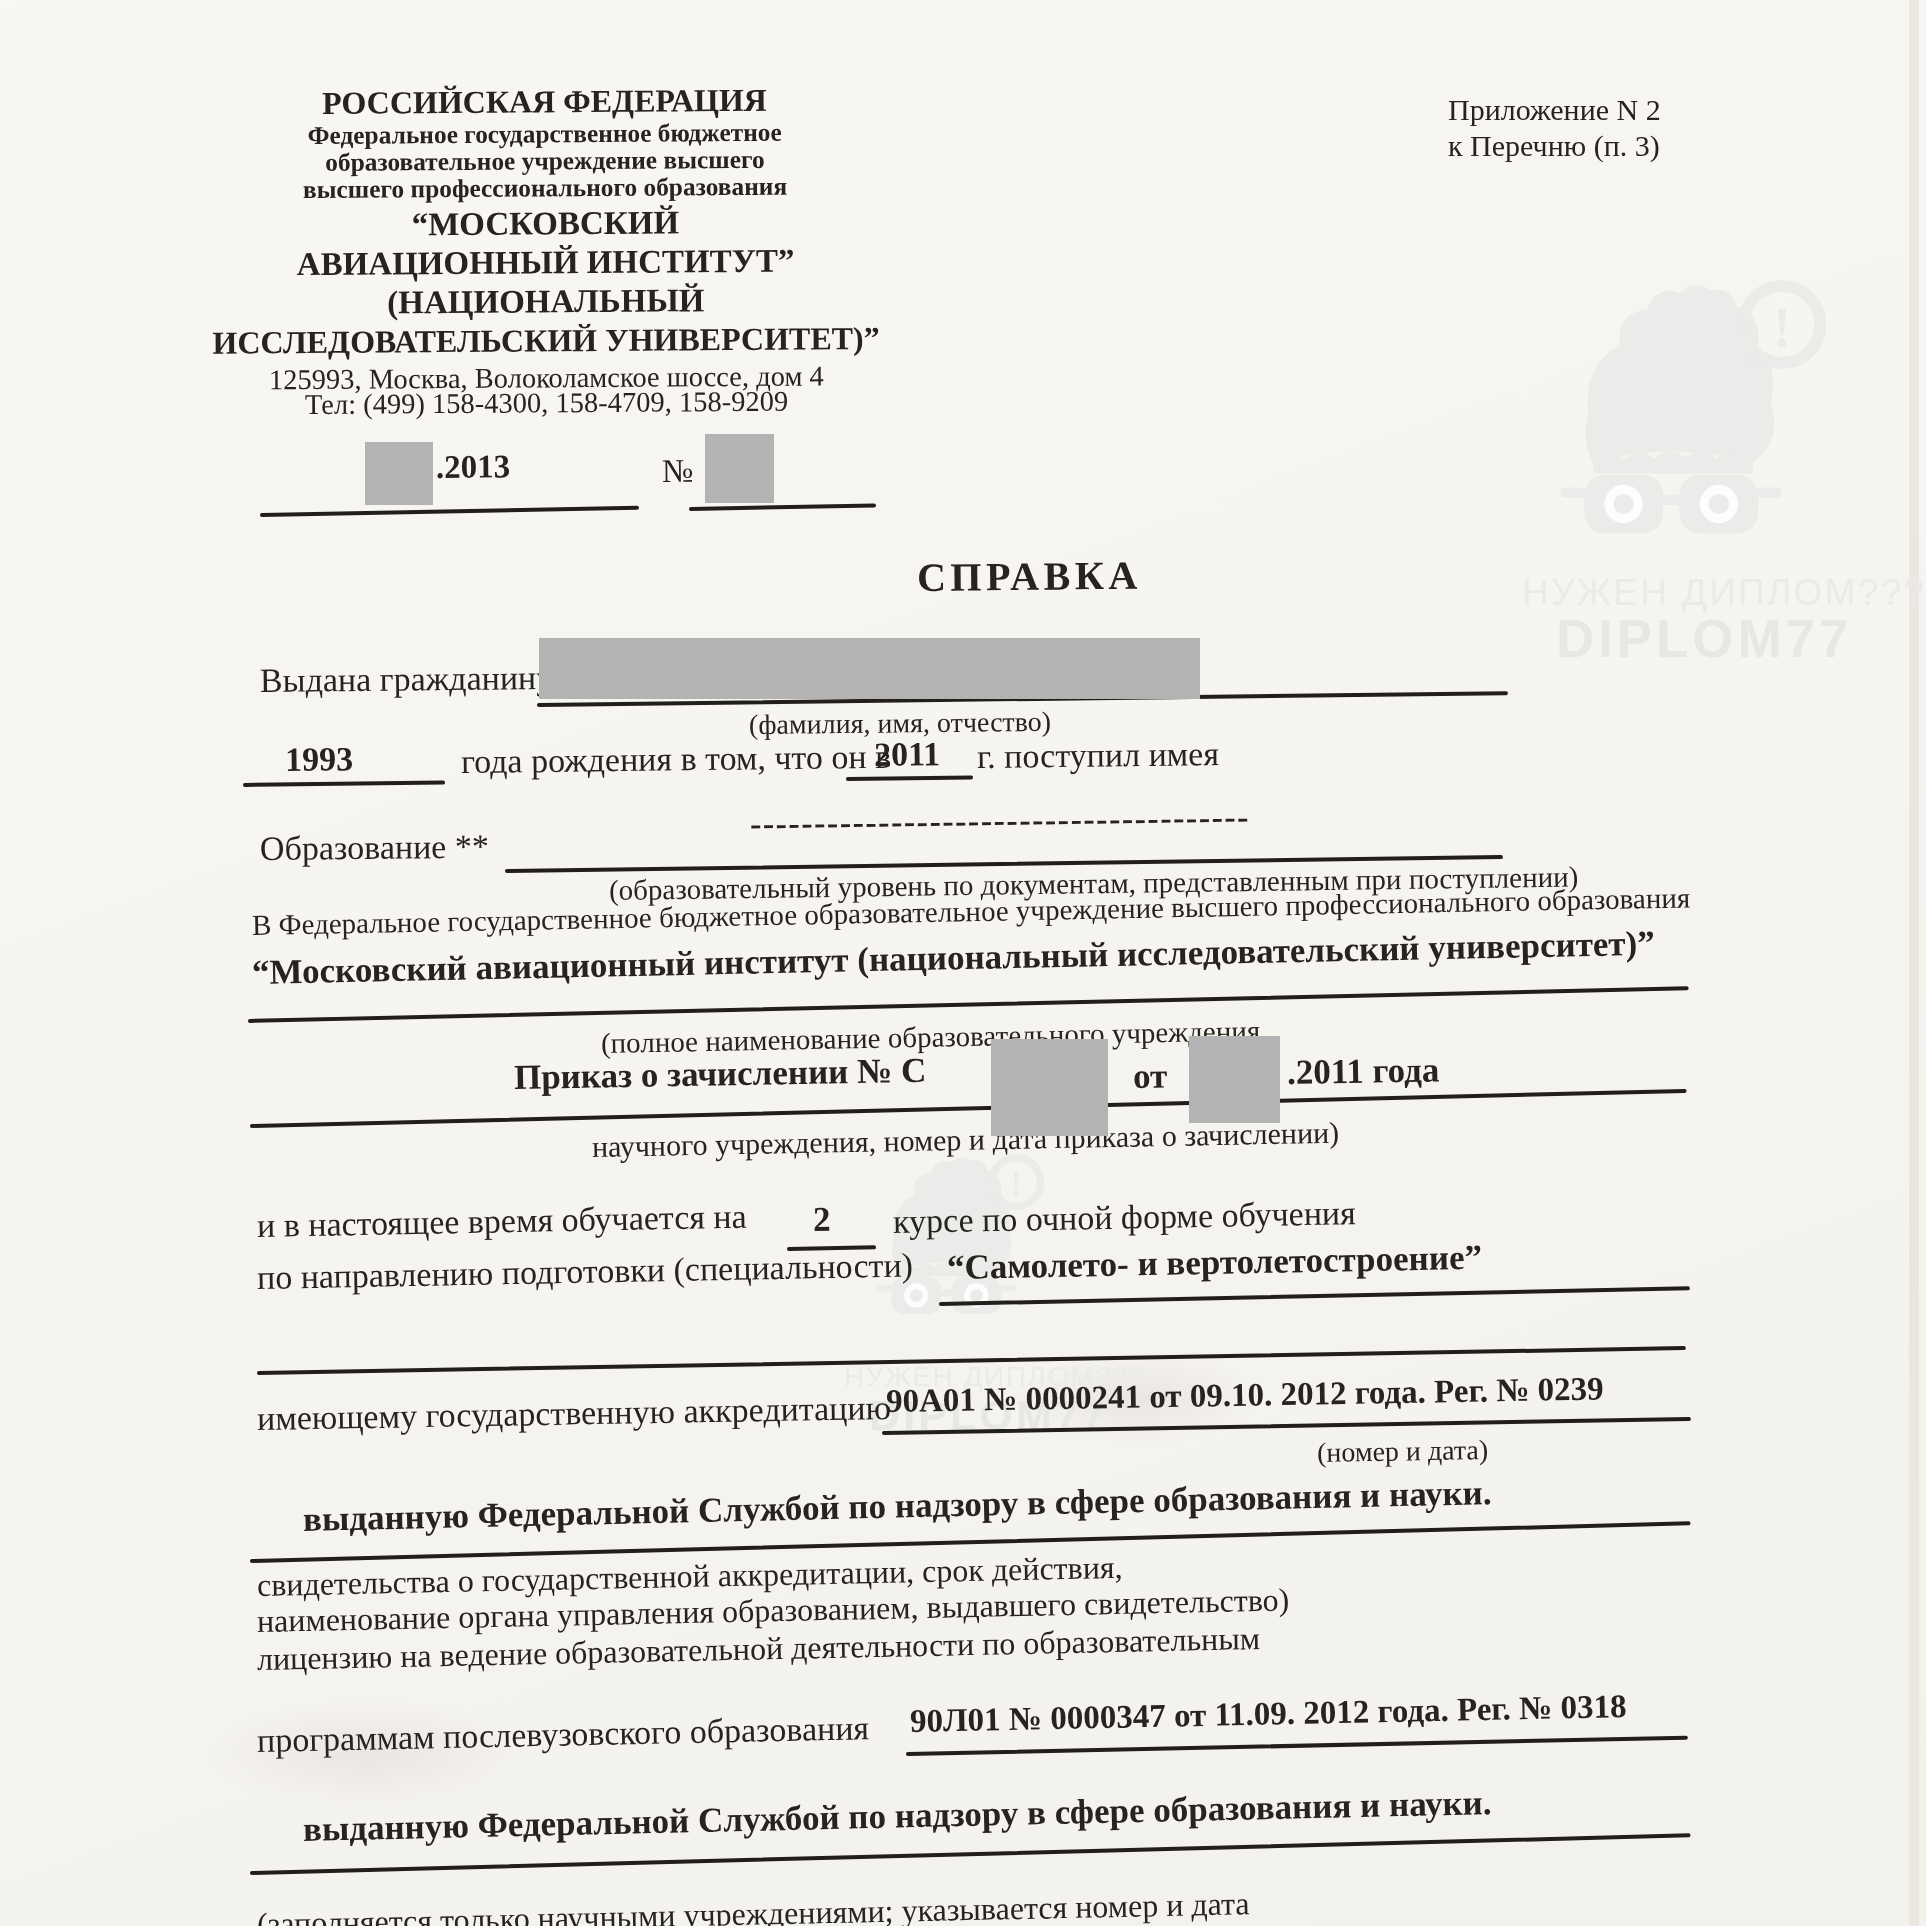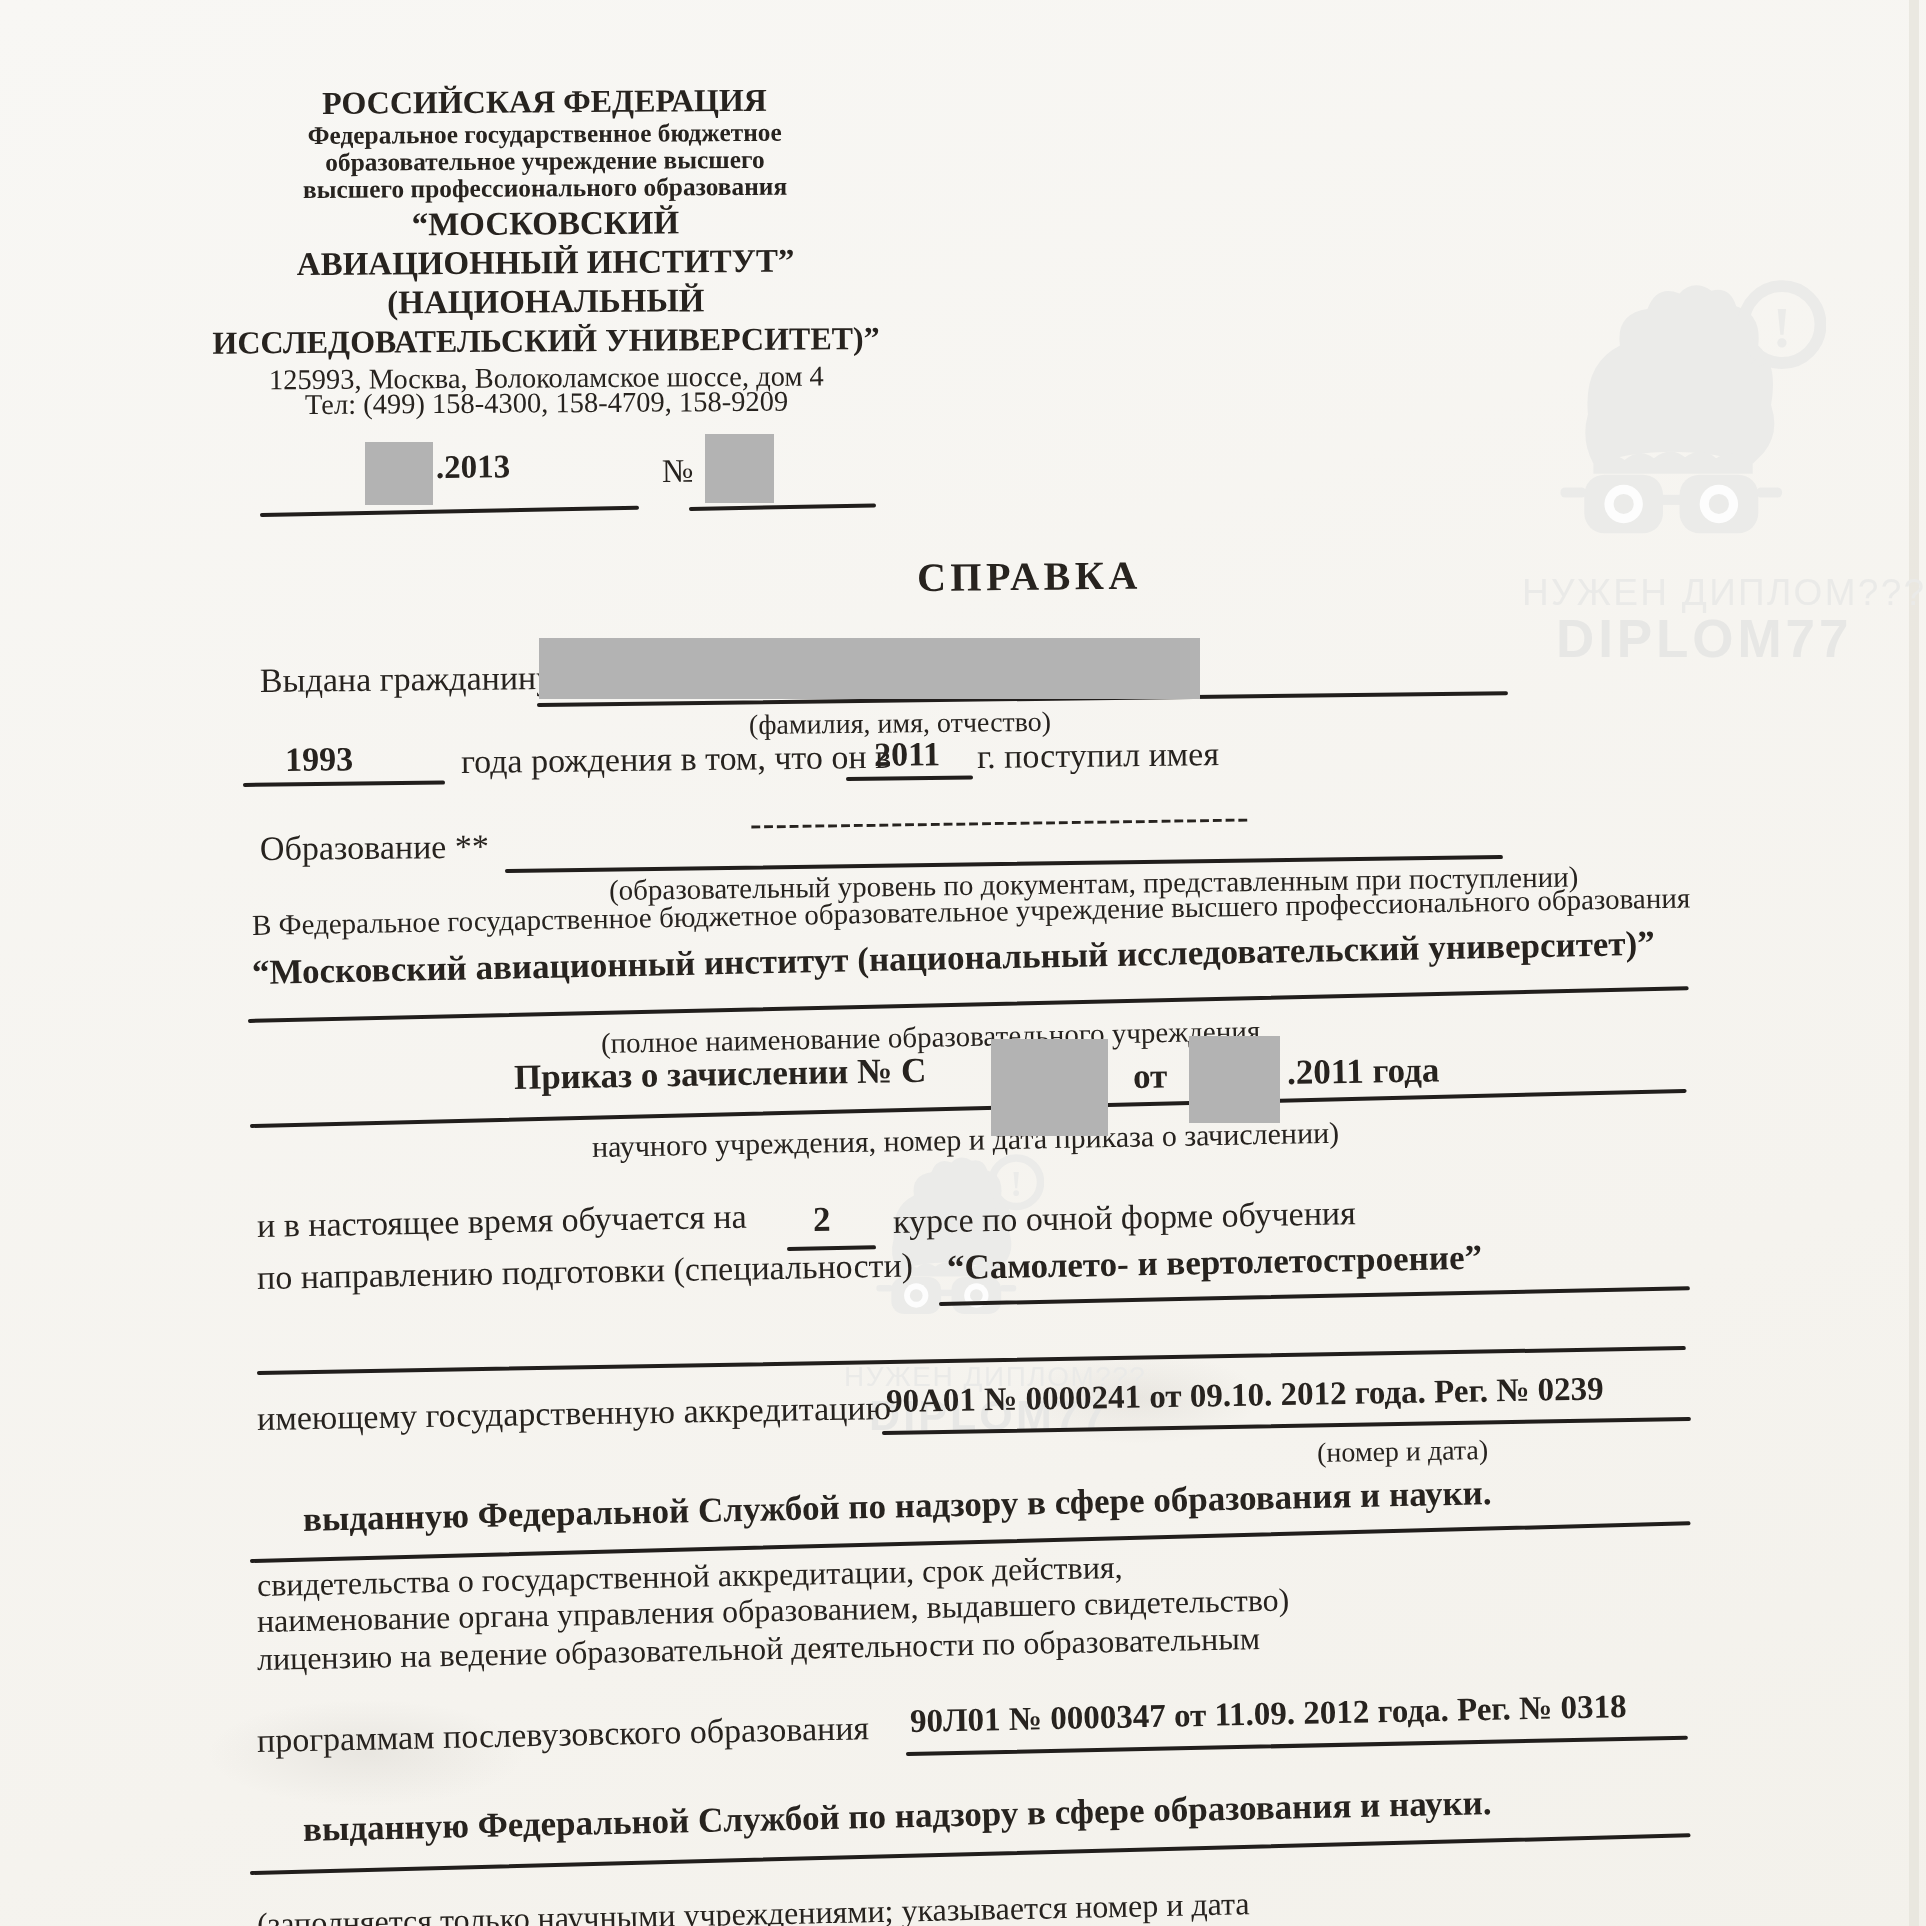--- a/index.html
+++ b/index.html
@@ -70,20 +70,24 @@
     <span class="lh-line b" style="font-size:25.4px;line-height:27px;">образовательное учреждение высшего</span>
     <span class="lh-line b" style="font-size:25.4px;line-height:27px;">высшего профессионального образования</span>
     <span class="lh-line b" style="font-size:33px;line-height:39px;margin-top:3.1px;">“МОСКОВСКИЙ</span>
     <span class="lh-line b" style="font-size:33px;line-height:39px;">АВИАЦИОННЫЙ ИНСТИТУТ”</span>
     <span class="lh-line b" style="font-size:33px;line-height:39px;">(НАЦИОНАЛЬНЫЙ</span>
     <span class="lh-line b" style="font-size:32px;line-height:39px;">ИССЛЕДОВАТЕЛЬСКИЙ УНИВЕРСИТЕТ)”</span>
     <span class="lh-line" style="font-size:28.5px;line-height:25.4px;margin-top:4.6px;">125993, Москва, Волоколамское шоссе, дом 4</span>
     <span class="lh-line" style="font-size:28.5px;line-height:25.4px;">Тел: (499) 158-4300, 158-4709, 158-9209</span>
   </div>
 
+  <div class="t" style="left:1448px;top:92px;font-size:30px;line-height:36px;">
+    <span class="lh-line">Приложение N 2</span>
+    <span class="lh-line">к Перечню (п. 3)</span>
+  </div>
 
   <div class="red" style="left:365px;top:442px;width:68px;height:63px;"></div>
   <div class="t b r06" style="left:436px;top:450px;font-size:33px;">.2013</div>
   <div class="t r06" style="left:662px;top:454px;font-size:33px;">№</div>
   <div class="red" style="left:705px;top:434px;width:69px;height:69px;"></div>
   <div class="ul r11" style="left:260px;top:513px;width:379px;height:3.9px;"></div>
   <div class="ul r11" style="left:689px;top:507px;width:187px;height:3.9px;"></div>
 
   <div class="t b r06" style="left:917px;top:557px;font-size:40px;letter-spacing:4.6px;">СПРАВКА</div>
 

